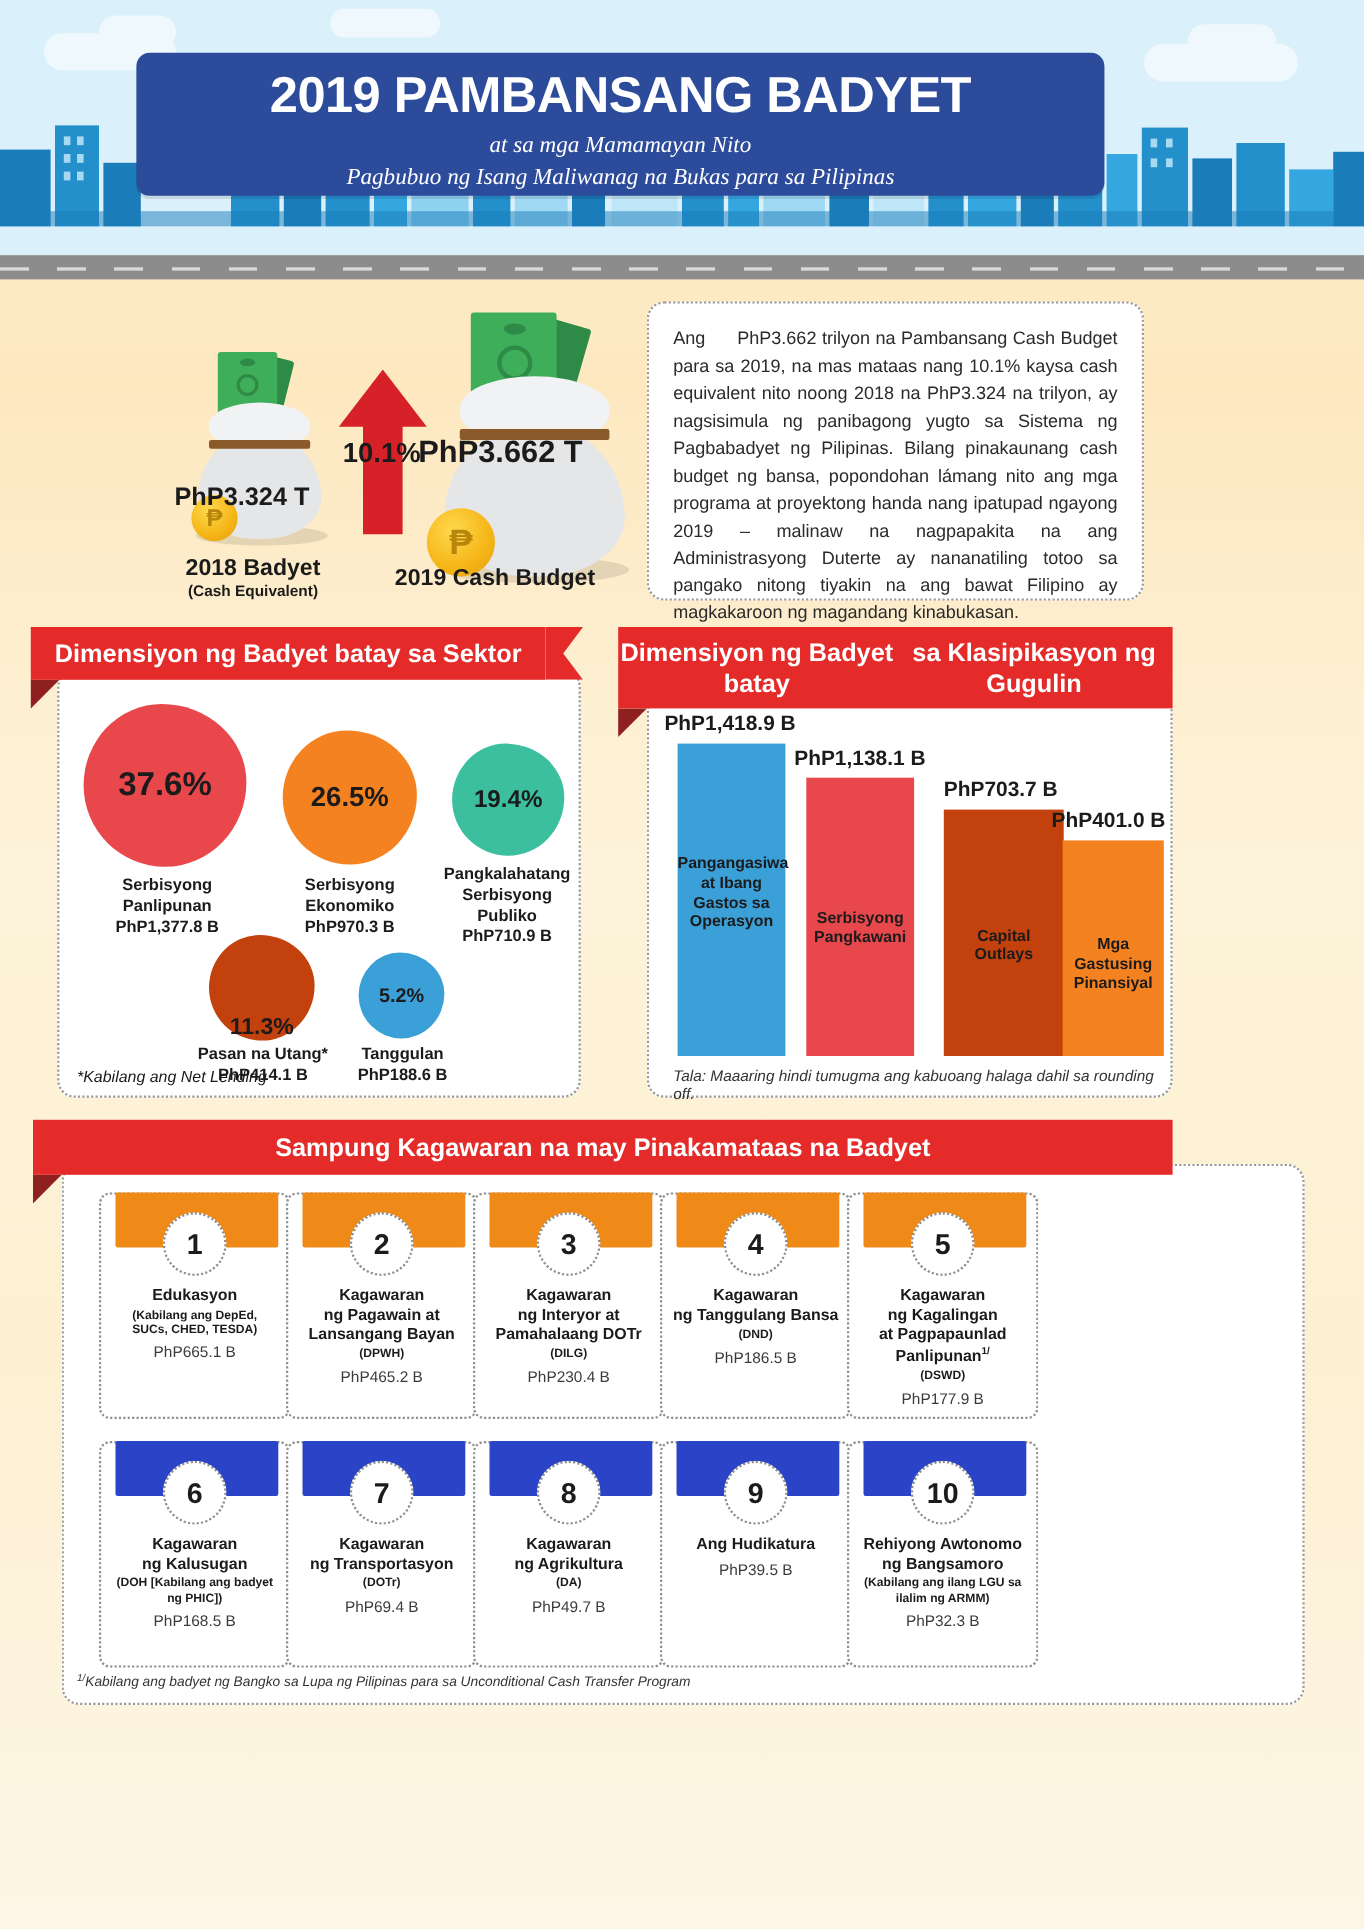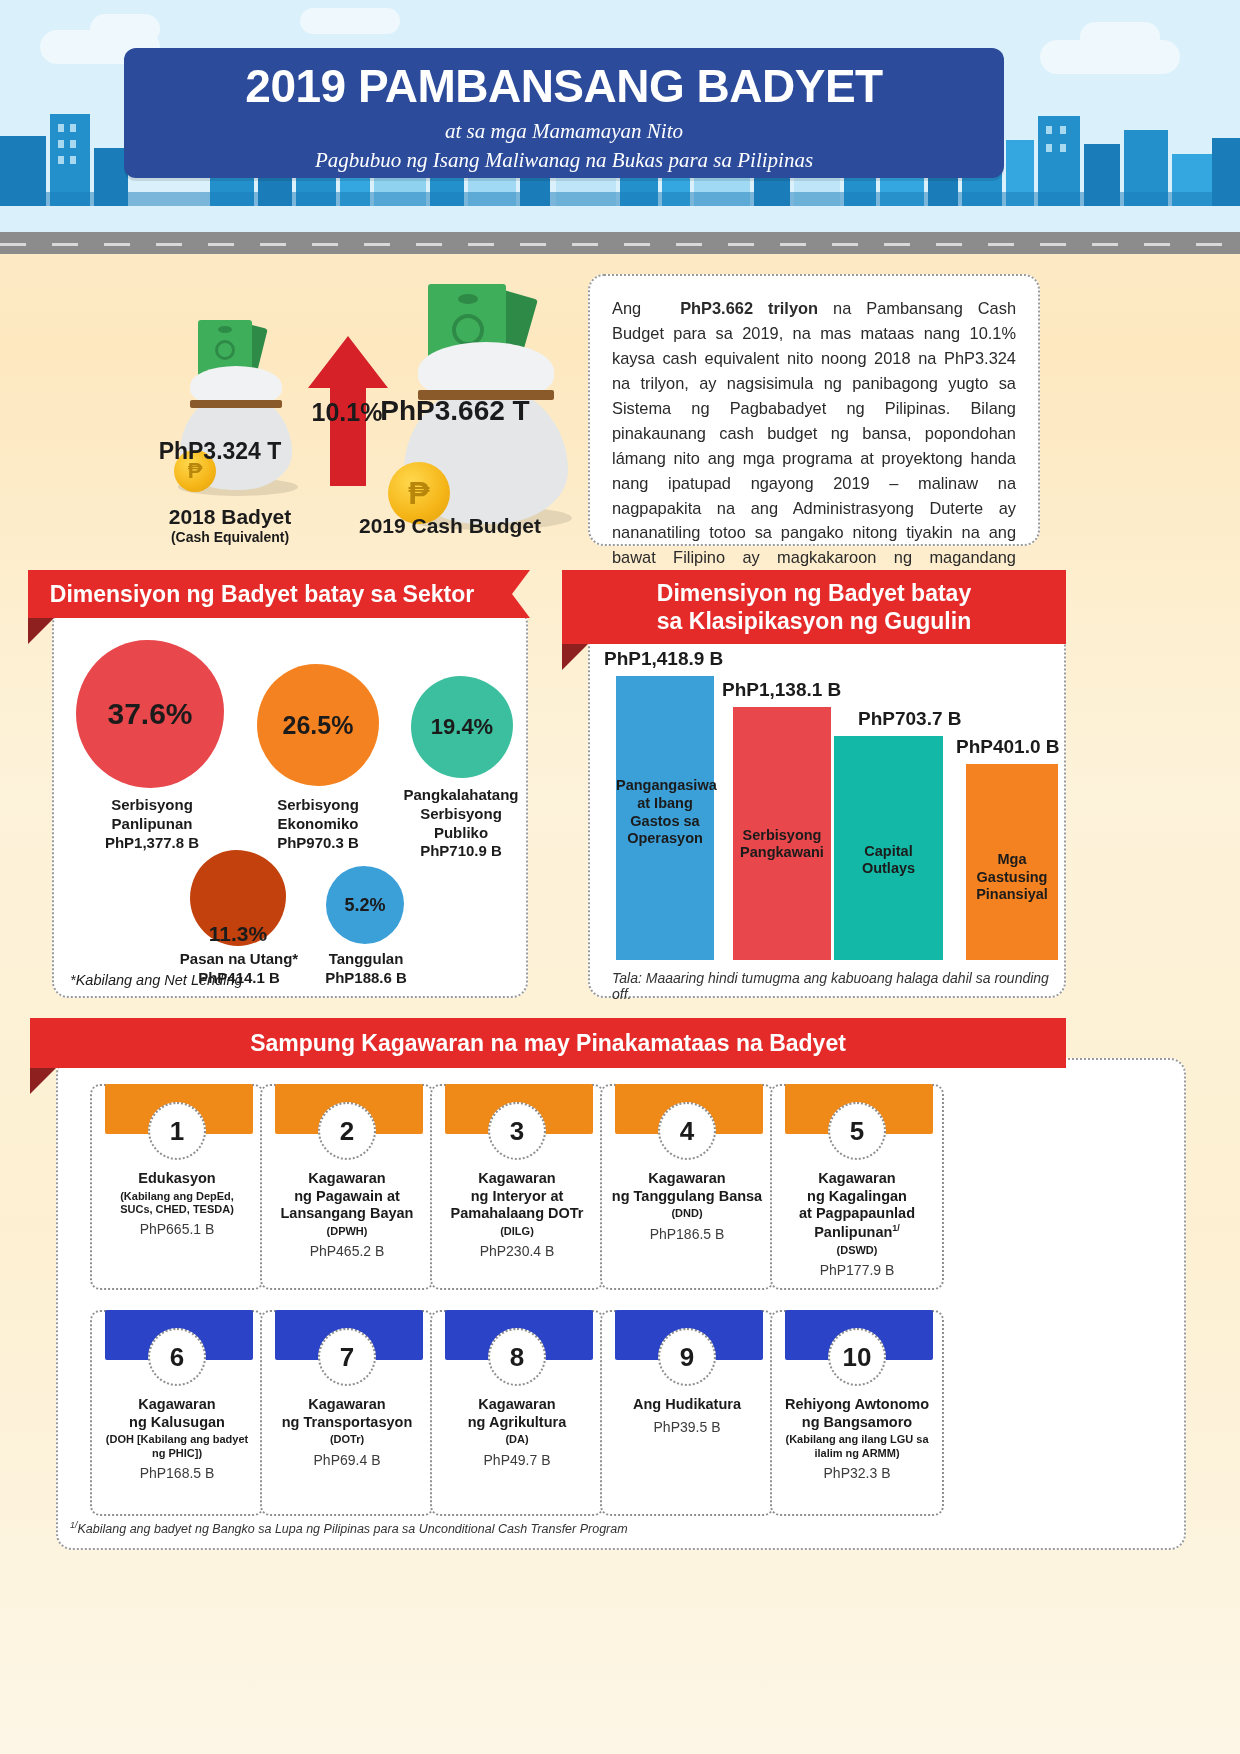--- a/index.html
+++ b/index.html
@@ -86,21 +86,21 @@
 
   
   .intro-box {
     position: absolute; left: 588px; top: 274px; width: 452px; height: 272px;
     background: #fff; border: 2px dotted #9a9a9a; border-radius: 16px;
     padding: 20px 22px;
   }
   .intro-box p {
     font-size: 16.4px; line-height: 1.52; color: #2a2a2a; text-align: justify;
   }
-  .intro-box b { font-weight: bold; margin-left: 24px; }
+  .intro-box b { font-weight: normal; margin-left: 24px; }
 
   
   .ribbon {
     position: absolute; background: #e52a2a; color: #fff;
     font-size: 23px; font-weight: bold; text-align: center;
     display: flex; align-items: center; justify-content: center;
     line-height: 1.22; z-index: 4;
   }
   .ribbon-tail {
     position: absolute; width: 0; height: 0; z-index: 3;
@@ -342,21 +342,21 @@
     <div class="sector-amt">PhP414.1 B</div>
   </div>
   <div class="sector-label" style="left:252px;top:340px;width:120px;">
     <div>Tanggulan</div>
     <div class="sector-amt">PhP188.6 B</div>
   </div>
 
   <div class="sector-note" style="left:16px;top:362px;">*Kabilang ang Net Lending</div>
 </div>
 
-<div class="ribbon" style="left:562px;top:570px;width:504px;height:74px;flex-direction:column;">
+<div class="ribbon" style="left:562px;top:570px;width:504px;height:74px;flex-direction:row;">
   <span>Dimensiyon ng Badyet batay</span>
   <span>sa Klasipikasyon ng Gugulin</span>
 </div>
 <div class="ribbon-tail" style="left:562px;top:644px;border-left:26px solid #8e2020;border-bottom:26px solid transparent;"></div>
 
 <div class="panel" style="left:588px;top:630px;width:478px;height:368px;">
 
   <div class="bar" style="left:26px;top:44px;width:98px;height:284px;background:#3b9fd8;">
     <div class="bar-inner-label" style="padding-bottom:112px;">
       <div>Pangangasiwa</div>
@@ -368,21 +368,21 @@
   <div class="bar-value" style="left:14px;top:16px;">PhP1,418.9 B</div>
 
   <div class="bar" style="left:143px;top:75px;width:98px;height:253px;background:#e8474b;">
     <div class="bar-inner-label" style="padding-bottom:98px;">
       <div>Serbisyong</div>
       <div>Pangkawani</div>
     </div>
   </div>
   <div class="bar-value" style="left:132px;top:47px;">PhP1,138.1 B</div>
 
-  <div class="bar" style="left:244px;top:104px;width:109px;height:224px;background:#14b8a6;">
+  <div class="bar" style="left:268px;top:104px;width:109px;height:224px;background:#c2410c;">
     <div class="bar-inner-label" style="padding-bottom:82px;">
       <div>Capital</div>
       <div>Outlays</div>
     </div>
   </div>
   <div class="bar-value" style="left:256px;top:76px;margin-left:12px;">PhP703.7 B</div>
 
   <div class="bar" style="left:376px;top:132px;width:92px;height:196px;background:#f58220;">
     <div class="bar-inner-label" style="padding-bottom:56px;">
       <div>Mga</div>

